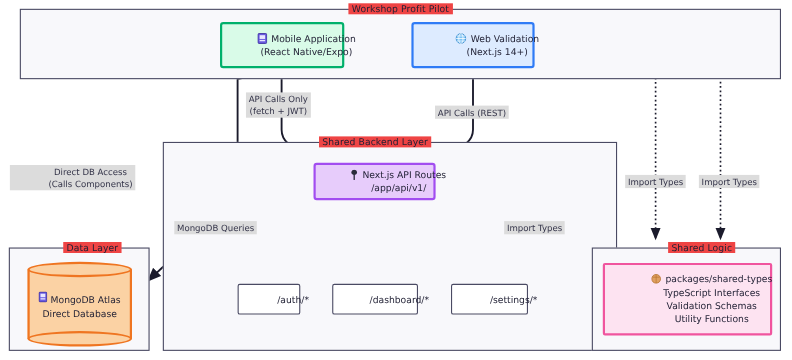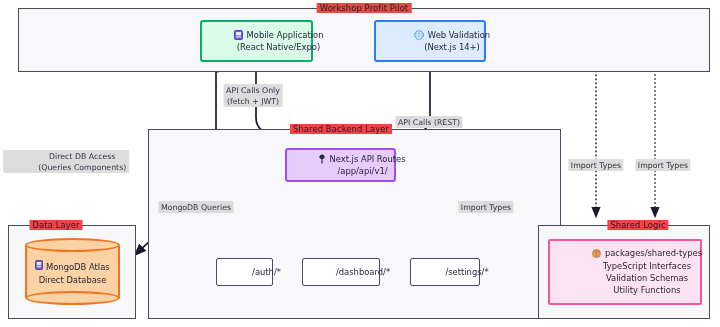--- a/index.html
+++ b/index.html
@@ -133,21 +133,21 @@
       <path d="M486,52 C540,58 610,62 655,68 L655,218" marker-end="url(#arrowdot)"></path>
 
       <path d="M396,178 C440,194 490,204 522,212 C540,226 552,238 560,244" marker-end="url(#arrowdot)"></path>
     </g>
   </svg>
 
   <div class="cluster" style="left:18px;top:8px;width:692px;height:64px;"></div>
   <div class="cluster-label" style="left:364px;top:3px;">Workshop Profit Pilot</div>
 
   <div class="cluster" style="left:8px;top:225px;width:128px;height:94px;"></div>
-  <div class="cluster-label" style="left:56px;top:220px;">Data Layer</div>
+  <div class="cluster-label" style="left:84px;top:220px;">Data Layer</div>
 
   <div class="cluster" style="left:148px;top:129px;width:413px;height:190px;"></div>
   <div class="cluster-label" style="left:341px;top:124px;">Shared Backend Layer</div>
 
   <div class="cluster" style="left:538px;top:225px;width:172px;height:94px;"></div>
   <div class="cluster-label" style="left:638px;top:220px;">Shared Logic</div>
 
   <div class="node n-mobile" style="left:200px;top:20px;width:113px;height:42px;">
     <span class="ln with-icon">
       <span class="icon">
@@ -184,21 +184,21 @@
         <svg width="6" height="10" viewBox="0 0 6 10">
           <path d="M3,0.4 C4.6,0.4 5.6,1.5 5.6,2.9 C5.6,4.2 4.3,5 3,5 C1.7,5 0.4,4.2 0.4,2.9 C0.4,1.5 1.4,0.4 3,0.4 Z" fill="#2b2b3c"></path>
           <rect x="2.4" y="4.4" width="1.2" height="5.2" fill="#2b2b3c"></rect>
         </svg>
       </span>
       <span>Next.js API Routes</span>
     </span>
     <span class="ln">/app/api/v1/</span>
   </div>
 
-  <div class="cylinder" style="left:25px;top:238px;width:95px;height:67px;">
+  <div class="cylinder" style="left:25px;top:238px;width:95px;height:77px;">
     <div class="cyl-body"></div>
     <div class="cyl-bot"></div>
     <div class="cyl-top"></div>
     <div class="cyl-text">
       <span class="ln with-icon">
         <span class="icon">
           <svg width="8" height="10" viewBox="0 0 8 10">
             <rect x="0.5" y="0.5" width="7" height="9" rx="1" fill="#6b5ce0" stroke="#3c2f9e" stroke-width="0.8"></rect>
             <rect x="1.8" y="2" width="4.4" height="3.2" fill="#e9e6ff"></rect>
             <rect x="1.8" y="6.1" width="4.4" height="1.2" fill="#e9e6ff"></rect>
@@ -230,29 +230,29 @@
       </span>
       <span>packages/shared-types</span>
     </span>
     <span class="ln">TypeScript Interfaces</span>
     <span class="ln">Validation Schemas</span>
     <span class="ln">Utility Functions</span>
   </div>
 
   <div class="edge-label" style="left:66px;top:150px;padding-left:35px;">
     <span>Direct DB Access</span><br>
-    <span>(Queries Components)</span>
+    <span>(Calls Components)</span>
   </div>
 
   <div class="edge-label" style="left:253px;top:84px;">
     <span>API Calls Only</span><br>
     <span>(fetch + JWT)</span>
   </div>
 
-  <div class="edge-label" style="left:429px;top:96px;margin-top:20px;">
+  <div class="edge-label" style="left:429px;top:96px;">
     <span>API Calls (REST)</span>
   </div>
 
   <div class="edge-label" style="left:196px;top:201px;">
     <span>MongoDB Queries</span>
   </div>
 
   <div class="edge-label" style="left:486px;top:201px;">
     <span>Import Types</span>
   </div>

